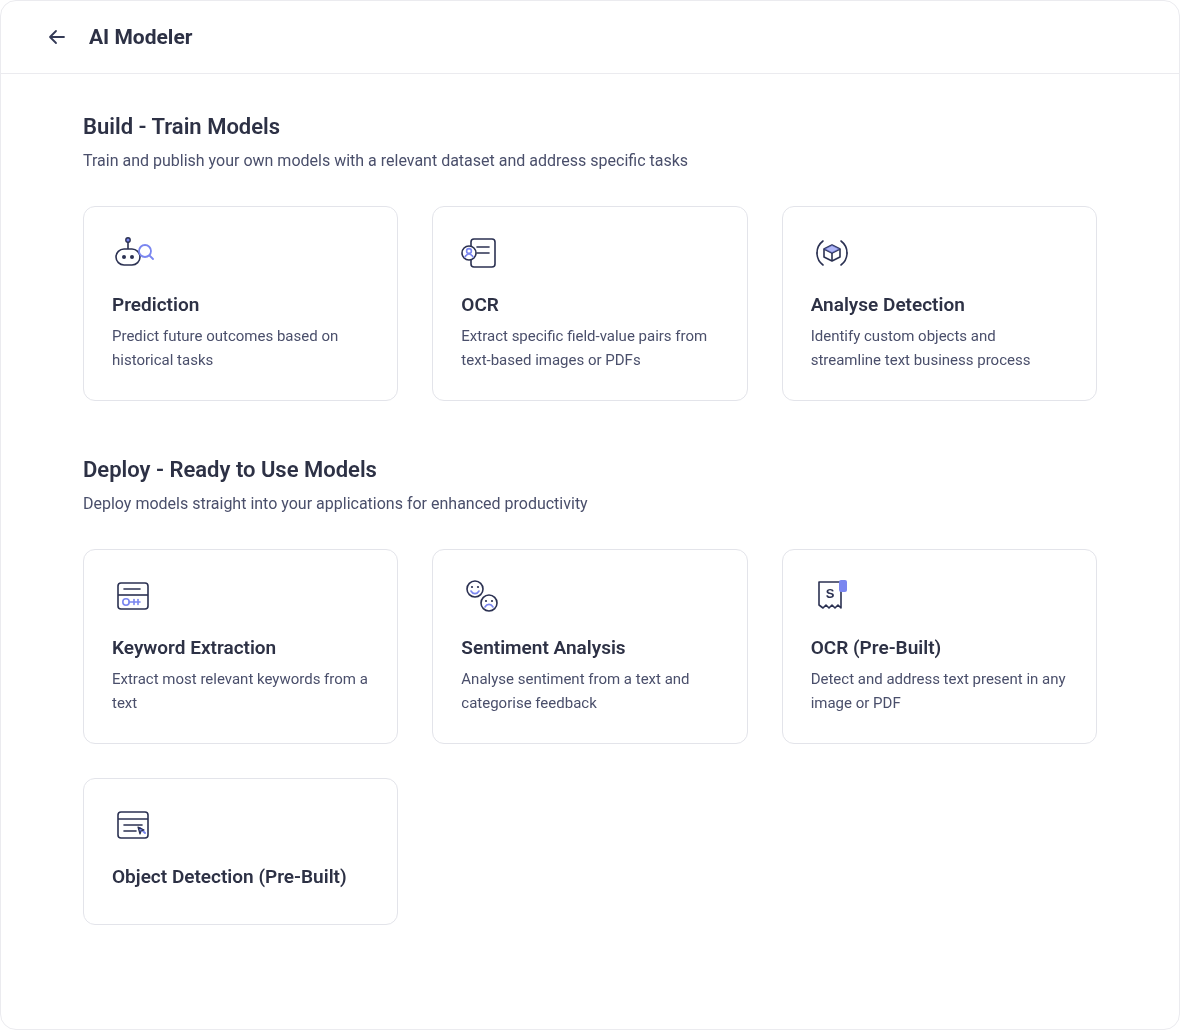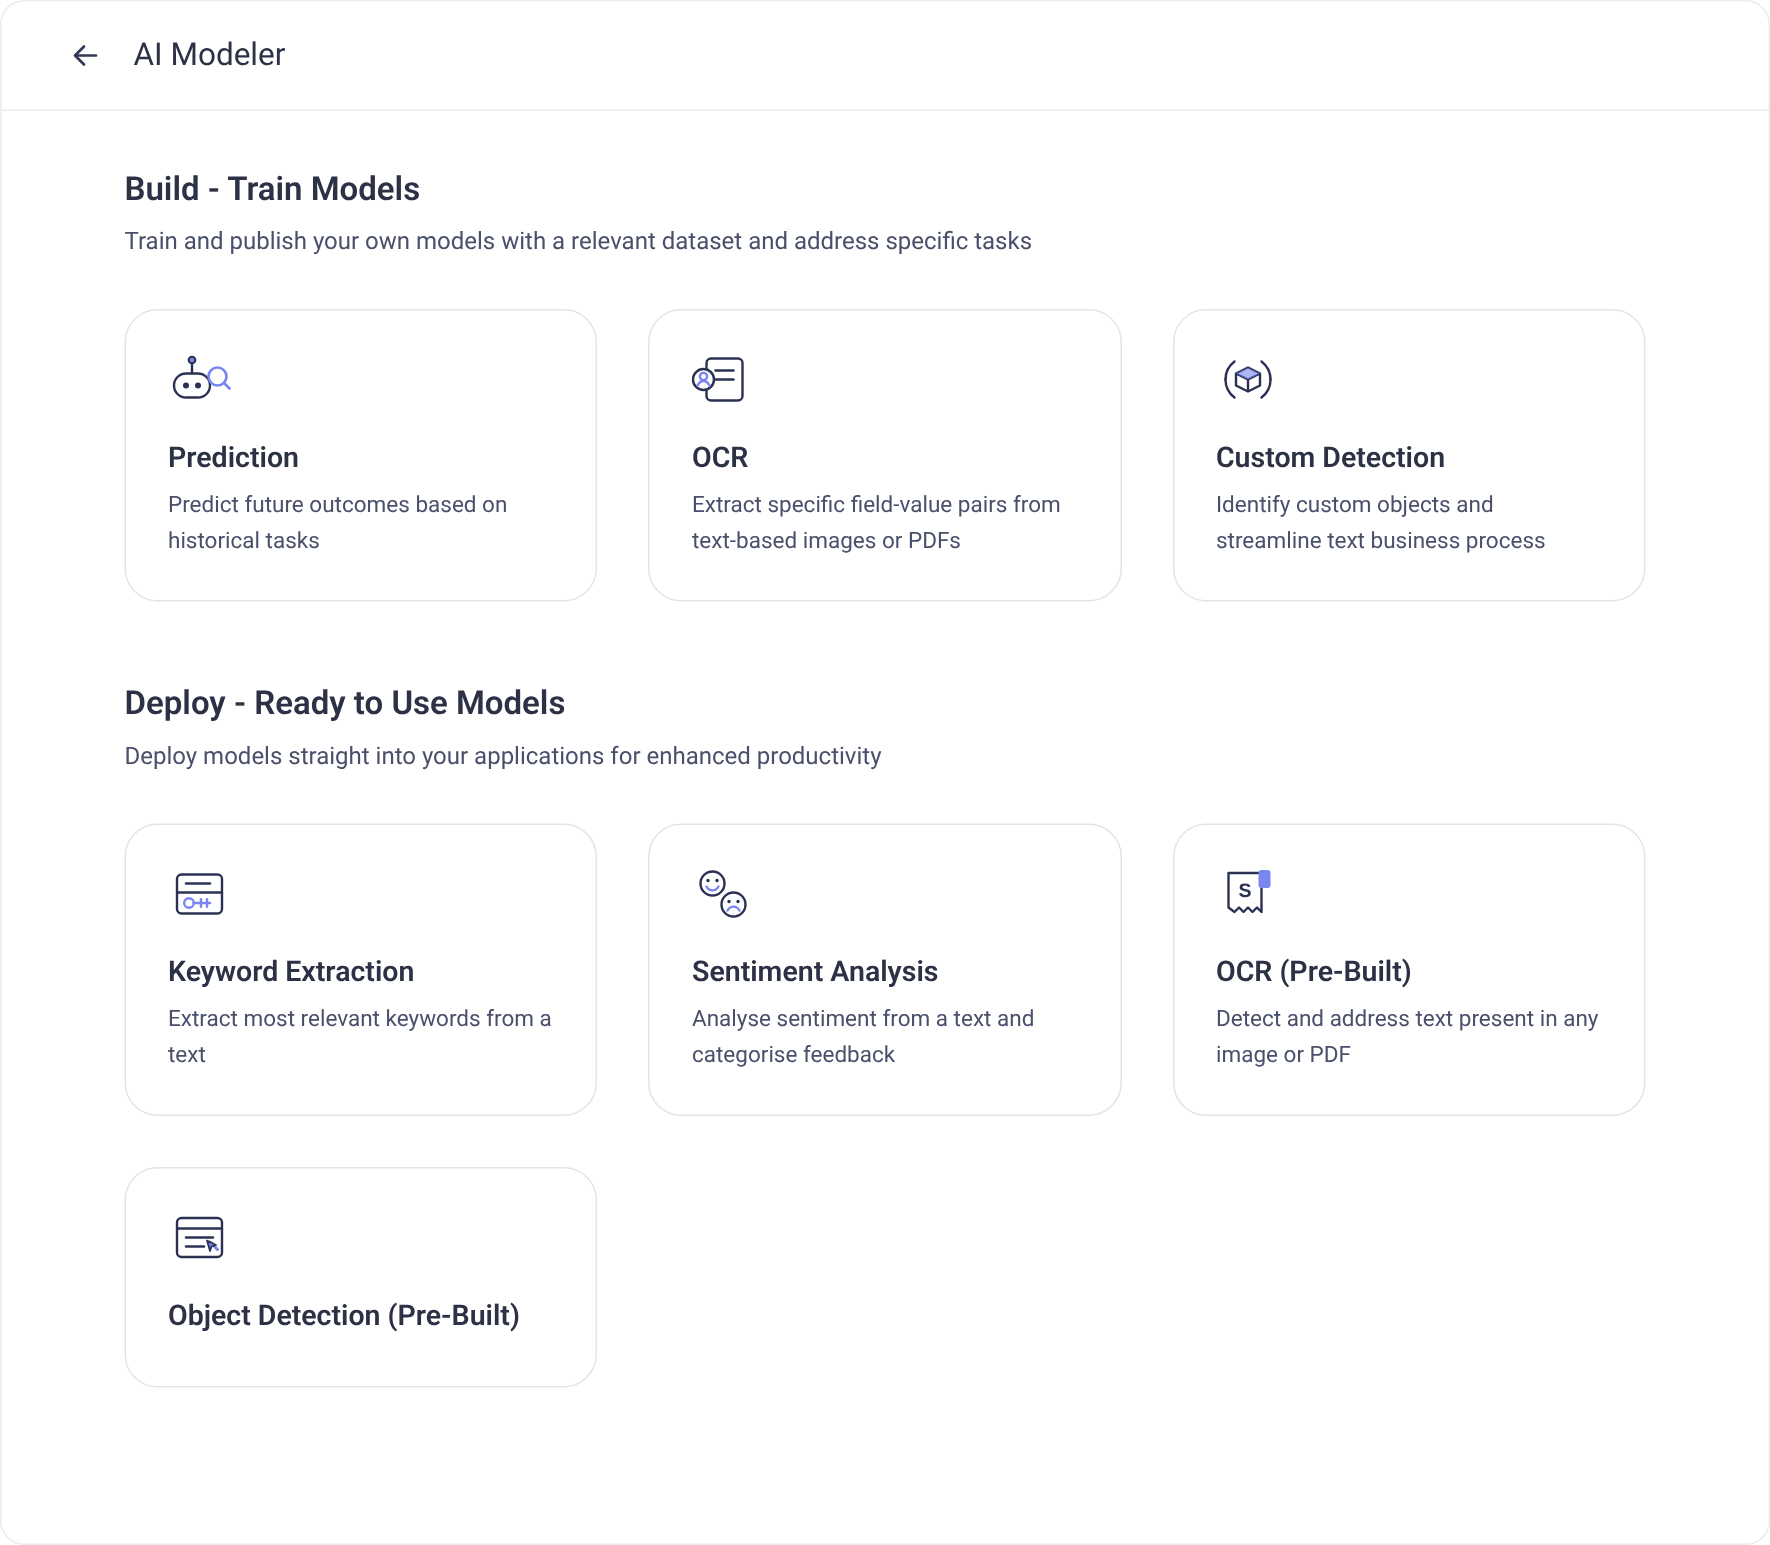--- a/index.html
+++ b/index.html
@@ -31,21 +31,21 @@
     }
     .back-arrow {
       display: flex;
       align-items: center;
       justify-content: center;
       cursor: pointer;
       color: #343a56;
     }
     .header-title {
       font-size: 21px;
-      font-weight: 400;
+      font-weight: 700;
       color: #2d3145;
     }
     .content {
       padding: 40px 82px;
     }
     .section {
       margin-bottom: 56px;
     }
     .section-title {
       font-size: 22px;
@@ -58,21 +58,21 @@
       color: #4a4f6b;
       margin-bottom: 36px;
     }
     .cards-grid {
       display: grid;
       grid-template-columns: repeat(3, 1fr);
       gap: 34px;
     }
     .card {
       border: 1px solid #e3e4ea;
-      border-radius: 22px;
+      border-radius: 12px;
       padding: 26px 28px 28px;
       background: #ffffff;
       cursor: pointer;
       transition: box-shadow 0.2s;
     }
     .card-icon {
       width: 44px;
       height: 44px;
       margin-bottom: 16px;
       display: flex;
@@ -148,21 +148,21 @@
               <path d="M6 20a15 15 0 0 1 6-12" stroke="#2b3152" stroke-width="1.6" stroke-linecap="round"></path>
               <path d="M36 20a15 15 0 0 0-6-12" stroke="#2b3152" stroke-width="1.6" stroke-linecap="round"></path>
               <path d="M6 20a15 15 0 0 0 6 12" stroke="#2b3152" stroke-width="1.6" stroke-linecap="round"></path>
               <path d="M36 20a15 15 0 0 1-6 12" stroke="#2b3152" stroke-width="1.6" stroke-linecap="round"></path>
               <path d="M21 12l8 4v8l-8 4-8-4v-8l8-4z" stroke="#2b3152" stroke-width="1.6" stroke-linejoin="round"></path>
               <path d="M13 16l8 4 8-4" stroke="#2b3152" stroke-width="1.6" stroke-linejoin="round"></path>
               <path d="M21 20v8" stroke="#2b3152" stroke-width="1.6"></path>
               <path d="M21 12l8 4-8 4-8-4 8-4z" fill="#7a86f0" fill-opacity="0.6"></path>
             </svg>
           </div>
-          <div class="card-title">Custom Detection</div>
+          <div class="card-title">Analyse Detection</div>
           <div class="card-desc">Identify custom objects and streamline text business process</div>
         </div>
 
       </div>
     </div>
 
     <div class="section">
       <div class="section-title">Deploy - Ready to Use Models</div>
       <div class="section-subtitle">Deploy models straight into your applications for enhanced productivity</div>
       <div class="cards-grid">

